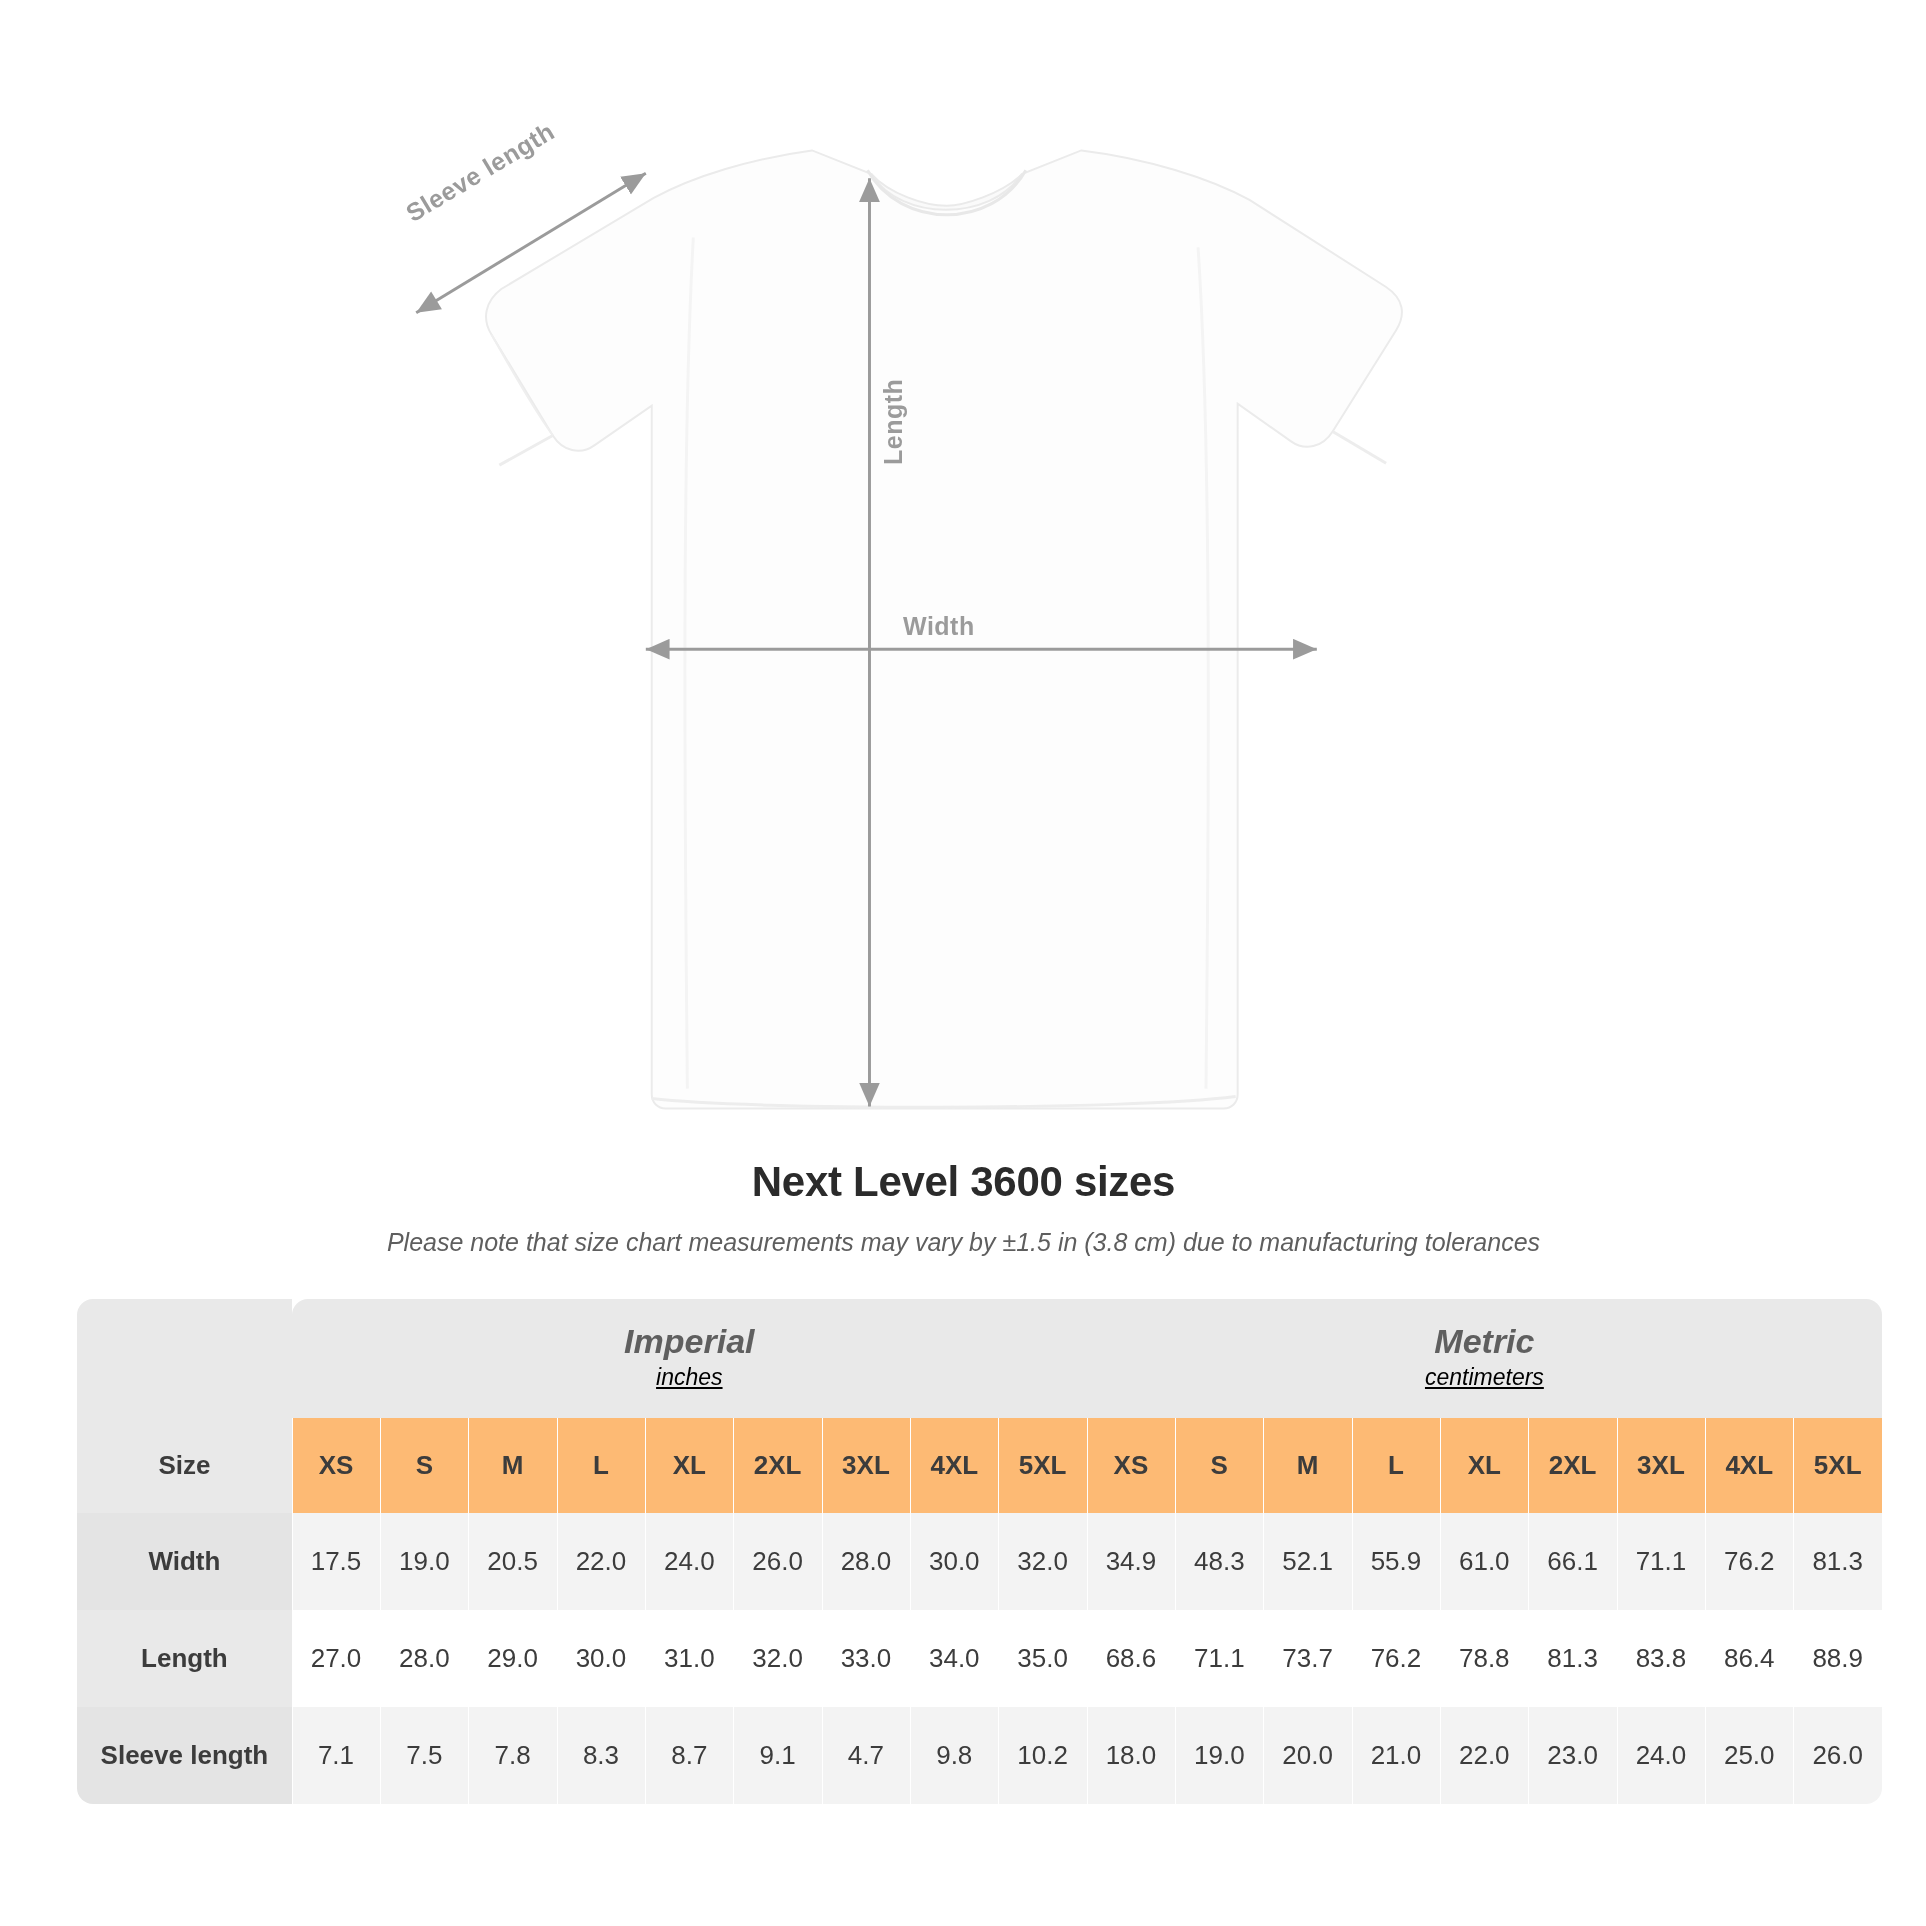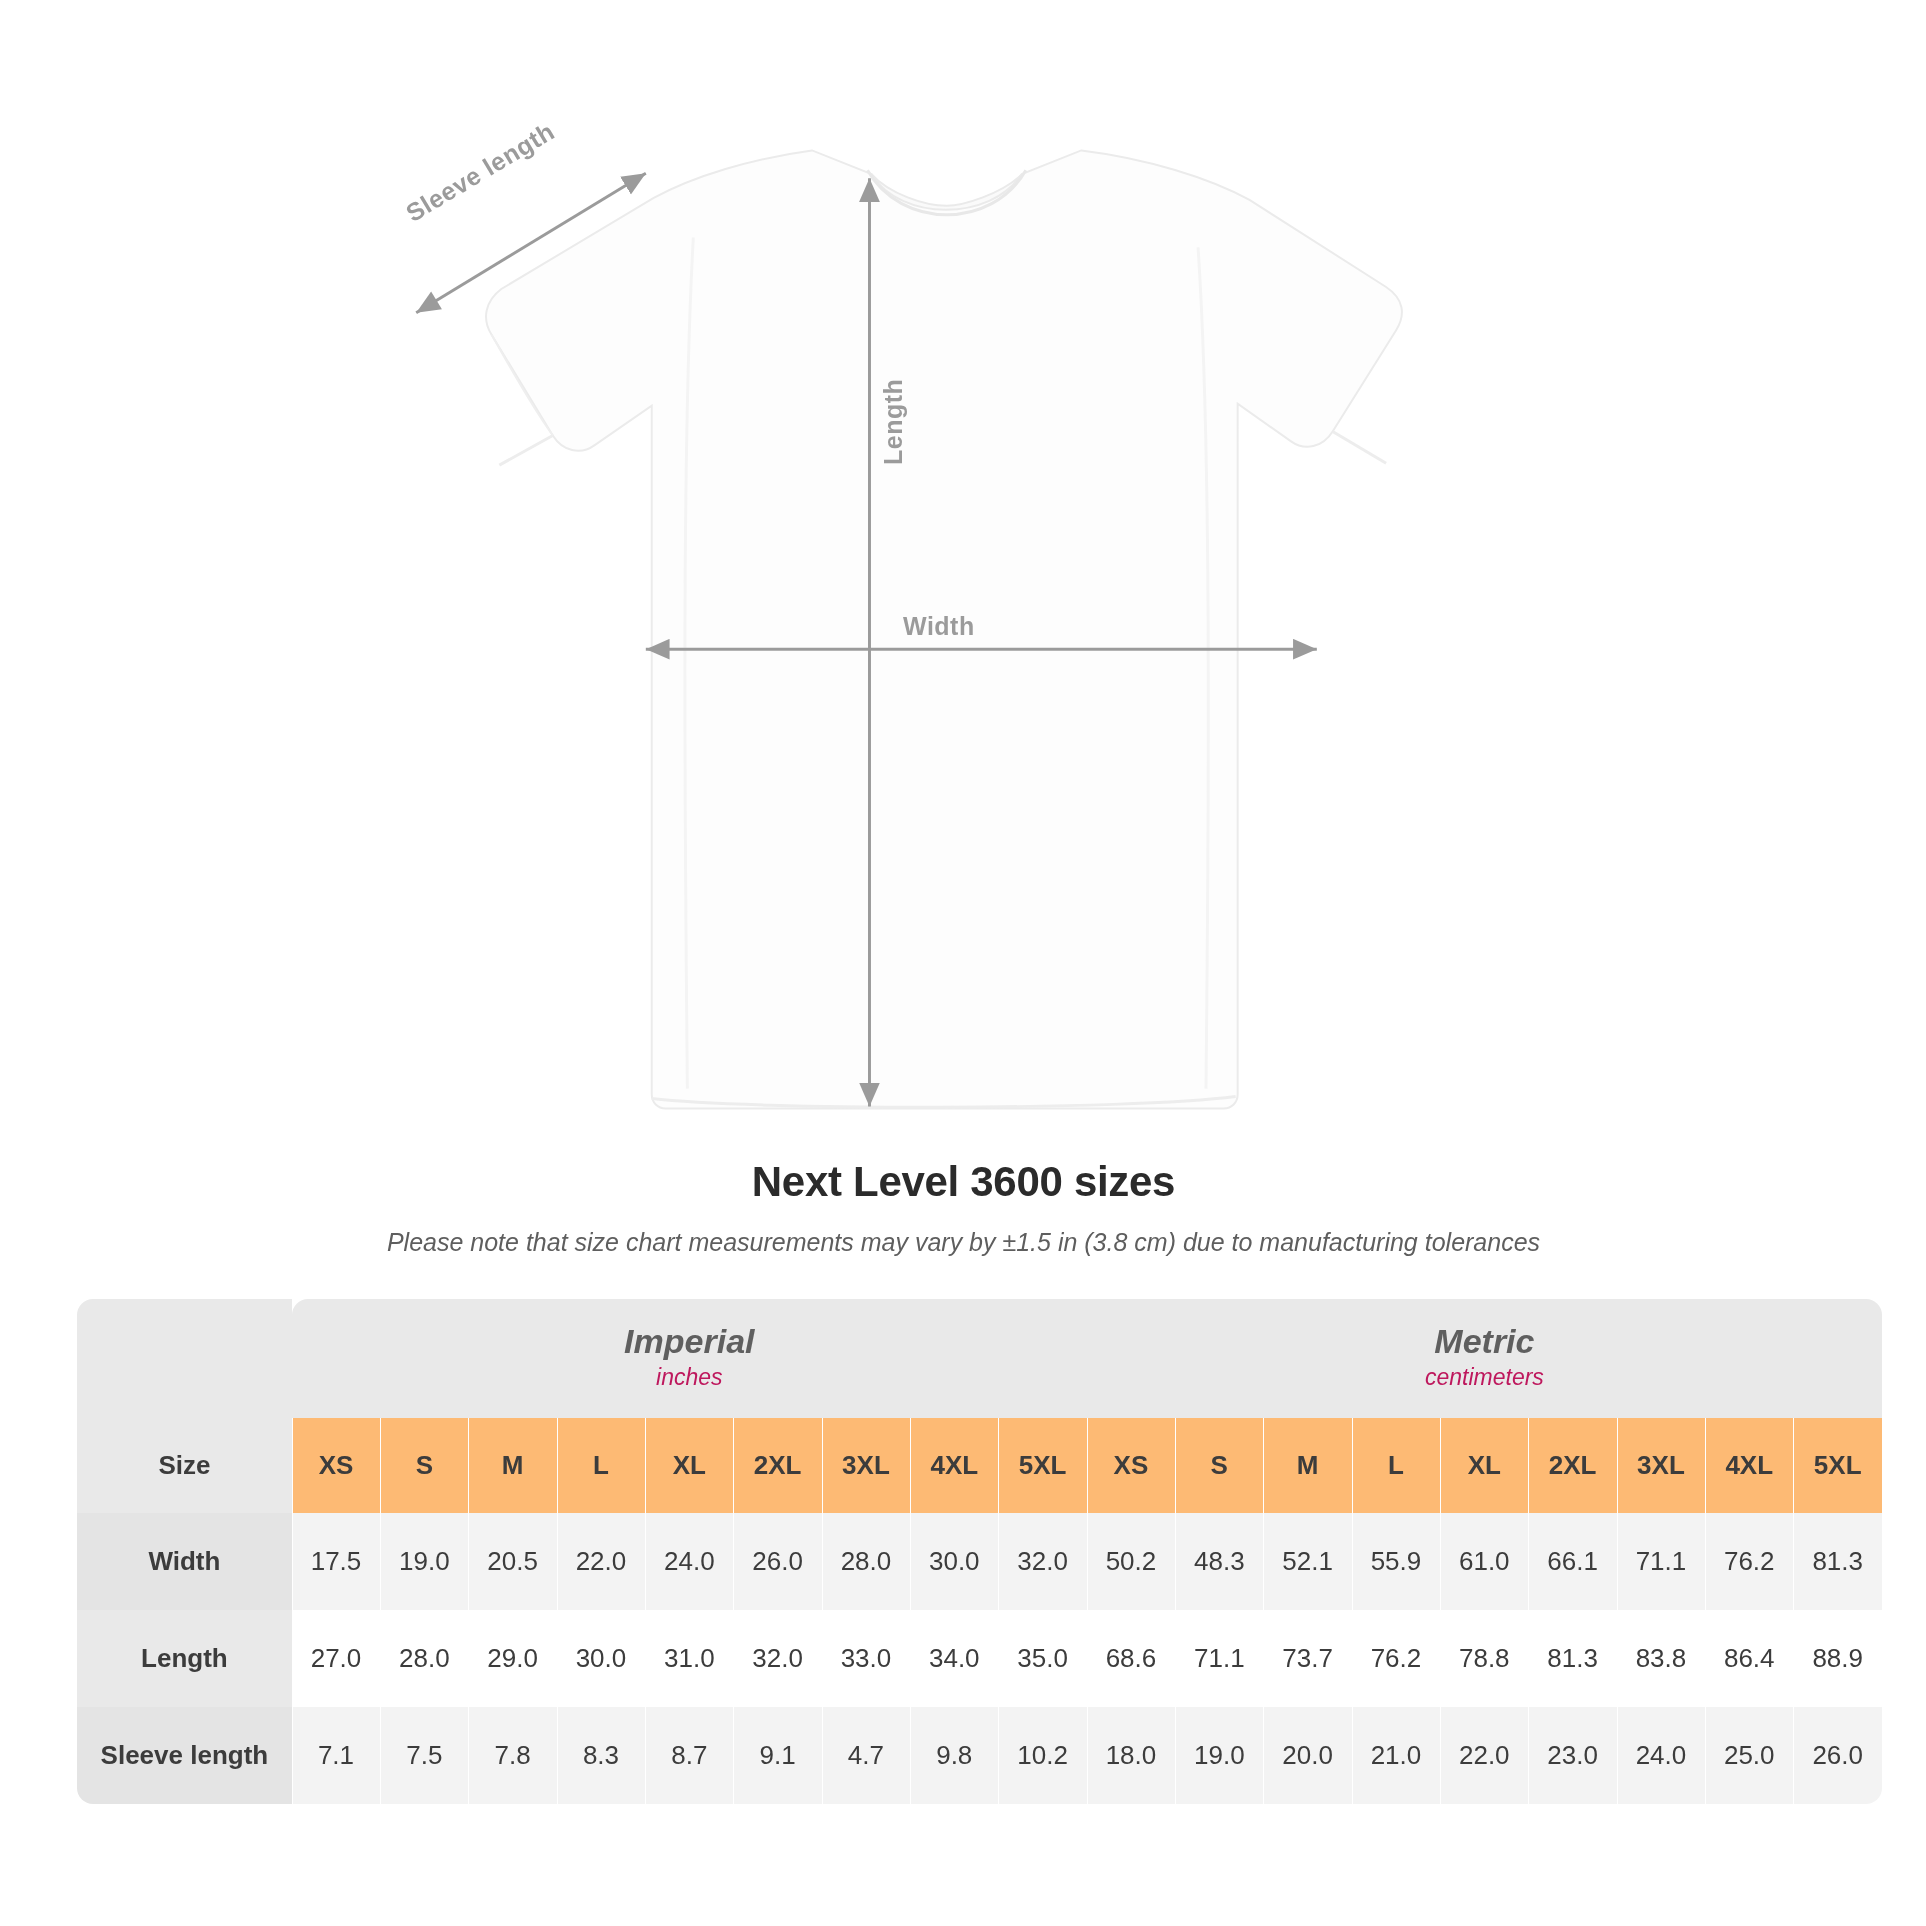--- a/index.html
+++ b/index.html
@@ -104,22 +104,23 @@
   .unit-head .unit-name {
     font-size: 34px;
     font-weight: bold;
     font-style: italic;
     line-height: 1.1;
   }
   .unit-head .unit-sub {
     font-size: 23px;
     font-style: italic;
     line-height: 1.5;
-    color: #be185d;
+    color: #000000;
     font-weight: normal;
+    text-decoration: underline;
   }
   .unit-head.imperial {
     border-top-left-radius: 16px;
   }
   .unit-head.metric {
     border-top-right-radius: 16px;
   }
   .corner-cell {
     background: #e9e9e9;
     border-top-left-radius: 16px;
@@ -287,21 +288,21 @@
         <td class="rowlabel">Width</td>
         <td class="datacell vline">17.5</td>
         <td class="datacell vline">19.0</td>
         <td class="datacell vline">20.5</td>
         <td class="datacell vline">22.0</td>
         <td class="datacell vline">24.0</td>
         <td class="datacell vline">26.0</td>
         <td class="datacell vline">28.0</td>
         <td class="datacell vline">30.0</td>
         <td class="datacell vline">32.0</td>
-        <td class="datacell vline">50.2</td>
+        <td class="datacell vline">34.9</td>
         <td class="datacell vline">48.3</td>
         <td class="datacell vline">52.1</td>
         <td class="datacell vline">55.9</td>
         <td class="datacell vline">61.0</td>
         <td class="datacell vline">66.1</td>
         <td class="datacell vline">71.1</td>
         <td class="datacell vline">76.2</td>
         <td class="datacell vline">81.3</td>
       </tr>
 

